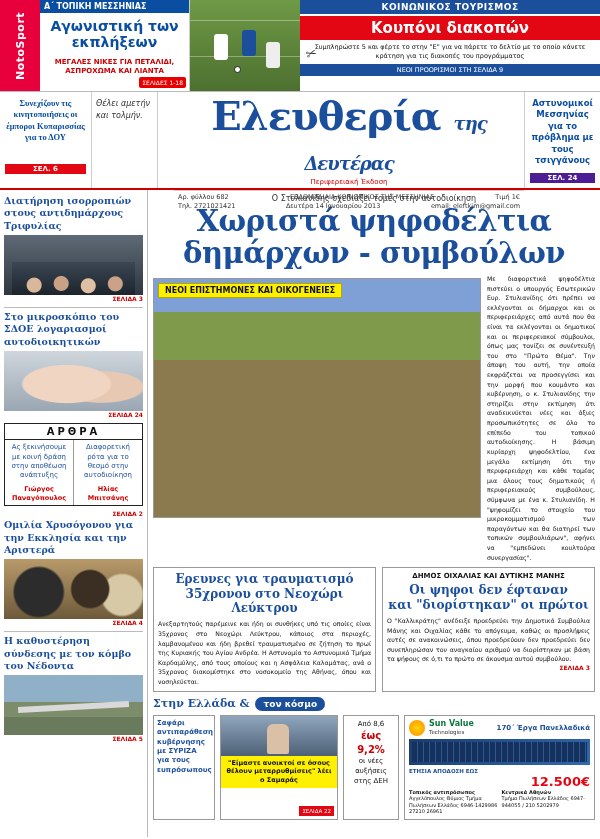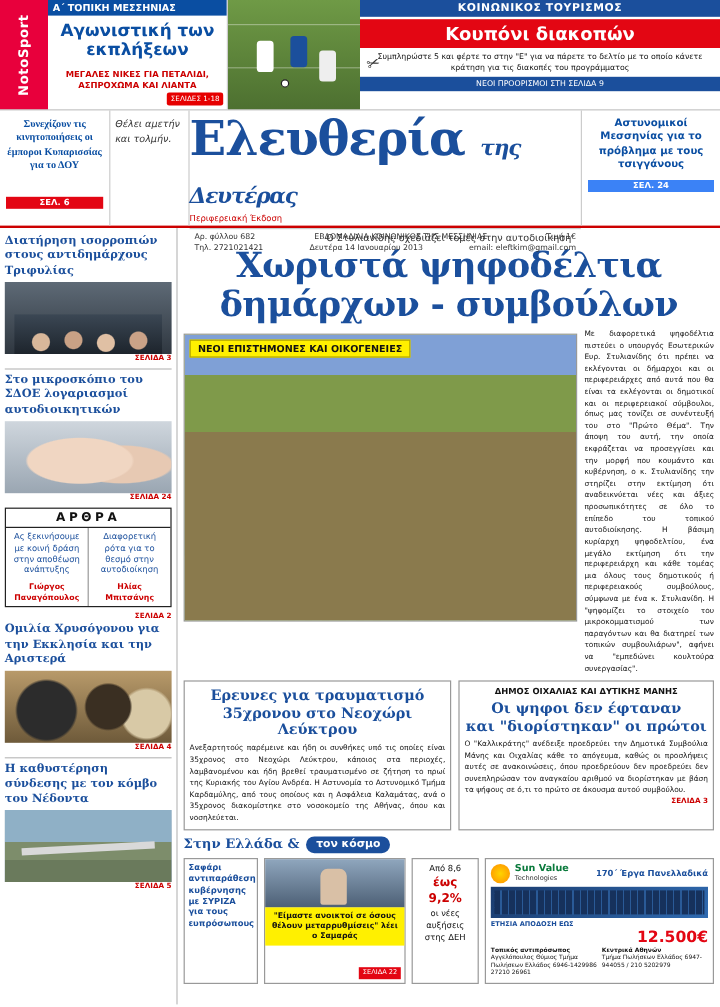--- a/index.html
+++ b/index.html
@@ -48,29 +48,29 @@
   .ad4 .t2 { font-size:6.5px; text-align:center; color:#111; line-height:1.35; padding:3px 6px 0 6px;}
   .ad4 .t3 { background:#1b4f9c; color:#fff; font-size:6.5px; text-align:center; padding:2px 0; margin-top:3px;}
   .scissors { position:absolute; left:6px; top:46px; font-size:13px; color:#333; transform:rotate(-20deg); }
 
   
   .masthead { display:flex; height:98px; border-bottom:2px solid #c00; }
   .mh-left { width:92px; border-right:1px solid #ccc; padding:6px 5px; }
   .mh-left .txt { font-size:8.5px; color:#0a4ea2; line-height:1.35; font-weight:bold; text-align:center;font-family:Liberation Serif, serif;}
   .mh-left .sel { margin-top:20px; background:#e30613; color:#fff; font-size:7px; text-align:center; padding:1px 0; font-weight:bold;}
   .mh-quote { width:66px; border-right:1px solid #ccc; padding:6px 4px; font-size:8px; color:#333; line-height:1.5; font-style:italic;}
-  .mh-center { flex:1; text-align:left; position:relative; padding-top:4px;}
+  .mh-center { flex:1; text-align:center; position:relative; padding-top:4px;margin-left:16px;}
   .logo { font-family:"DejaVu Serif", serif; font-weight:bold; font-size:40px; color:#1b4f9c; letter-spacing:-1px; line-height:1; }
   .logo .sub { font-family:"DejaVu Serif", serif; font-style:italic; font-size:18px; color:#1b4f9c; }
   .mh-center .edition { font-size:7px; color:#c00; margin-top:2px; }
   .mh-meta { display:flex; justify-content:space-between; font-size:6.5px; color:#333; border-top:1px solid #ccc; margin-top:4px; padding:2px 4px 0 4px;}
   .mh-meta2 { display:flex; justify-content:space-between; font-size:6.5px; color:#333; padding:1px 4px;}
-  .mh-right { width:116px; border-left:1px solid #ccc; padding:6px 5px;}
+  .mh-right { width:76px; border-left:1px solid #ccc; padding:6px 5px;}
   .mh-right .txt { font-size:8.5px; color:#0a4ea2; line-height:1.35; font-weight:bold; text-align:center;}
-  .mh-right .sel { margin-top:6px; background:#3b82f6; color:#fff; font-size:7px; text-align:center; padding:1px 0; font-weight:bold;}
+  .mh-right .sel { margin-top:6px; background:#4c1d95; color:#fff; font-size:7px; text-align:center; padding:1px 0; font-weight:bold;}
 
   
   .body { display:flex; height:647px; }
   .colL { width:148px; border-right:1px solid #bbb; padding:3px 4px; }
   .colC { flex:1; padding:3px 5px; }
 
   .lead-label { font-size:8px; color:#333; text-align:center; margin:1px 0 2px; }
   .lead-title {
     font-family:"DejaVu Serif", serif; font-weight:bold; color:#1b4f9c;
     font-size:29px; line-height:1.12; text-align:center; letter-spacing:-.5px;

